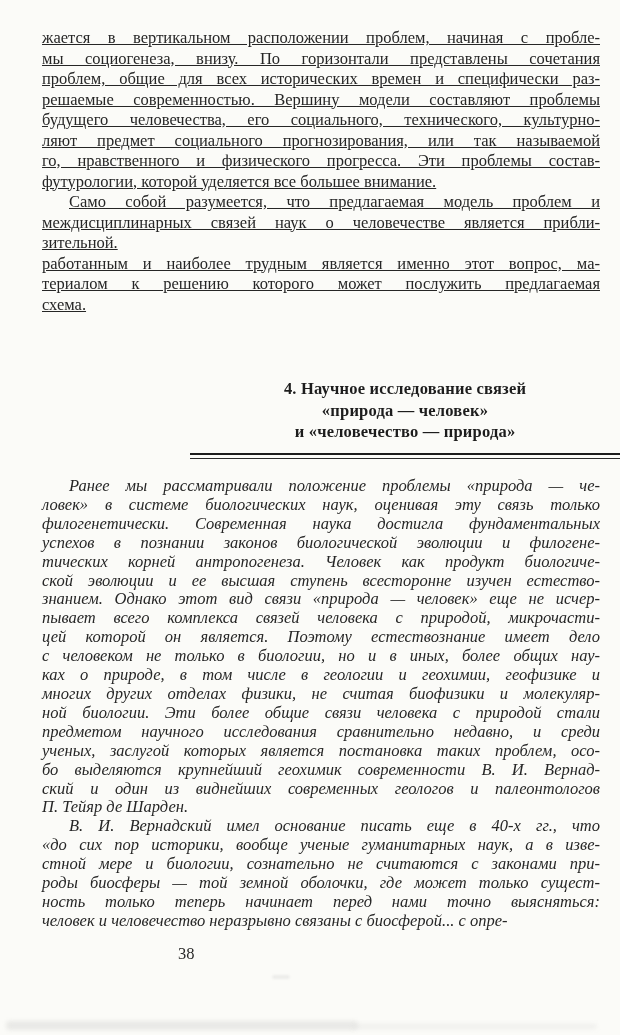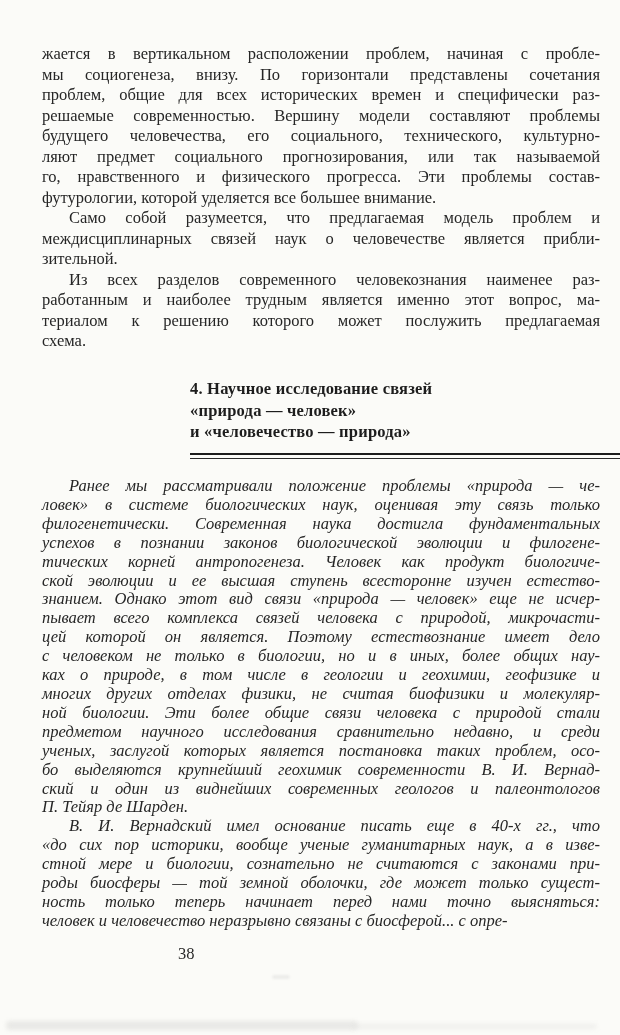--- a/index.html
+++ b/index.html
@@ -9,29 +9,29 @@
     font-family:"Liberation Serif", serif;
     color:#262626;
     overflow:hidden;
     position:relative;
   }
   .page { position:absolute; inset:0; }
   .text-col {
     position:absolute; left:42px; width:558px;
     font-size:16.5px;
   }
-  .sec-top  { top:44px;  line-height:20.5px; }
+  .sec-top  { top:28px;  line-height:20.5px;text-decoration:underline; }
   .sec-body { top:477px; line-height:18.9px;font-style:italic; }
   .para { margin:0; }
   .tline { text-align:justify; white-space:normal; }
   .tline.just { text-align-last:justify; }
   .tline.ind  { text-indent:27px; }
   .heading {
     position:absolute; left:190px; width:430px; top:378px;
-    font-weight:bold;
+    text-align:center; font-weight:bold;
     font-size:16.5px; line-height:21.5px; color:#1d1d1d;
     letter-spacing:0.2px;
   }
   .rule {
     position:absolute; left:190px; right:0; top:453px;
     height:3px;
     border-top:2.5px solid #1c1c1c;
     border-bottom:1.5px solid #2a2a2a;
   }
   .page-num {
@@ -67,21 +67,20 @@
         <div class="tline just">ляют предмет социального прогнозирования, или так называемой</div>
         <div class="tline just">го, нравственного и физического прогресса. Эти проблемы состав-</div>
         <div class="tline">футурологии, которой уделяется все большее внимание.</div>
       </div>
       <div class="para">
         <div class="tline just ind">Само собой разумеется, что предлагаемая модель проблем и</div>
         <div class="tline just">междисциплинарных связей наук о человечестве является прибли-</div>
         <div class="tline">зительной.</div>
       </div>
       <div class="para">
-        <div class="tline just ind">Из всех разделов современного человекознания наименее раз-</div>
         <div class="tline just">работанным и наиболее трудным является именно этот вопрос, ма-</div>
         <div class="tline just">териалом к решению которого может послужить предлагаемая</div>
         <div class="tline">схема.</div>
       </div>
     </div>
 
   <div class="heading">
     <div>4. Научное исследование связей</div>
     <div>«природа — человек»</div>
     <div>и «человечество — природа»</div>

